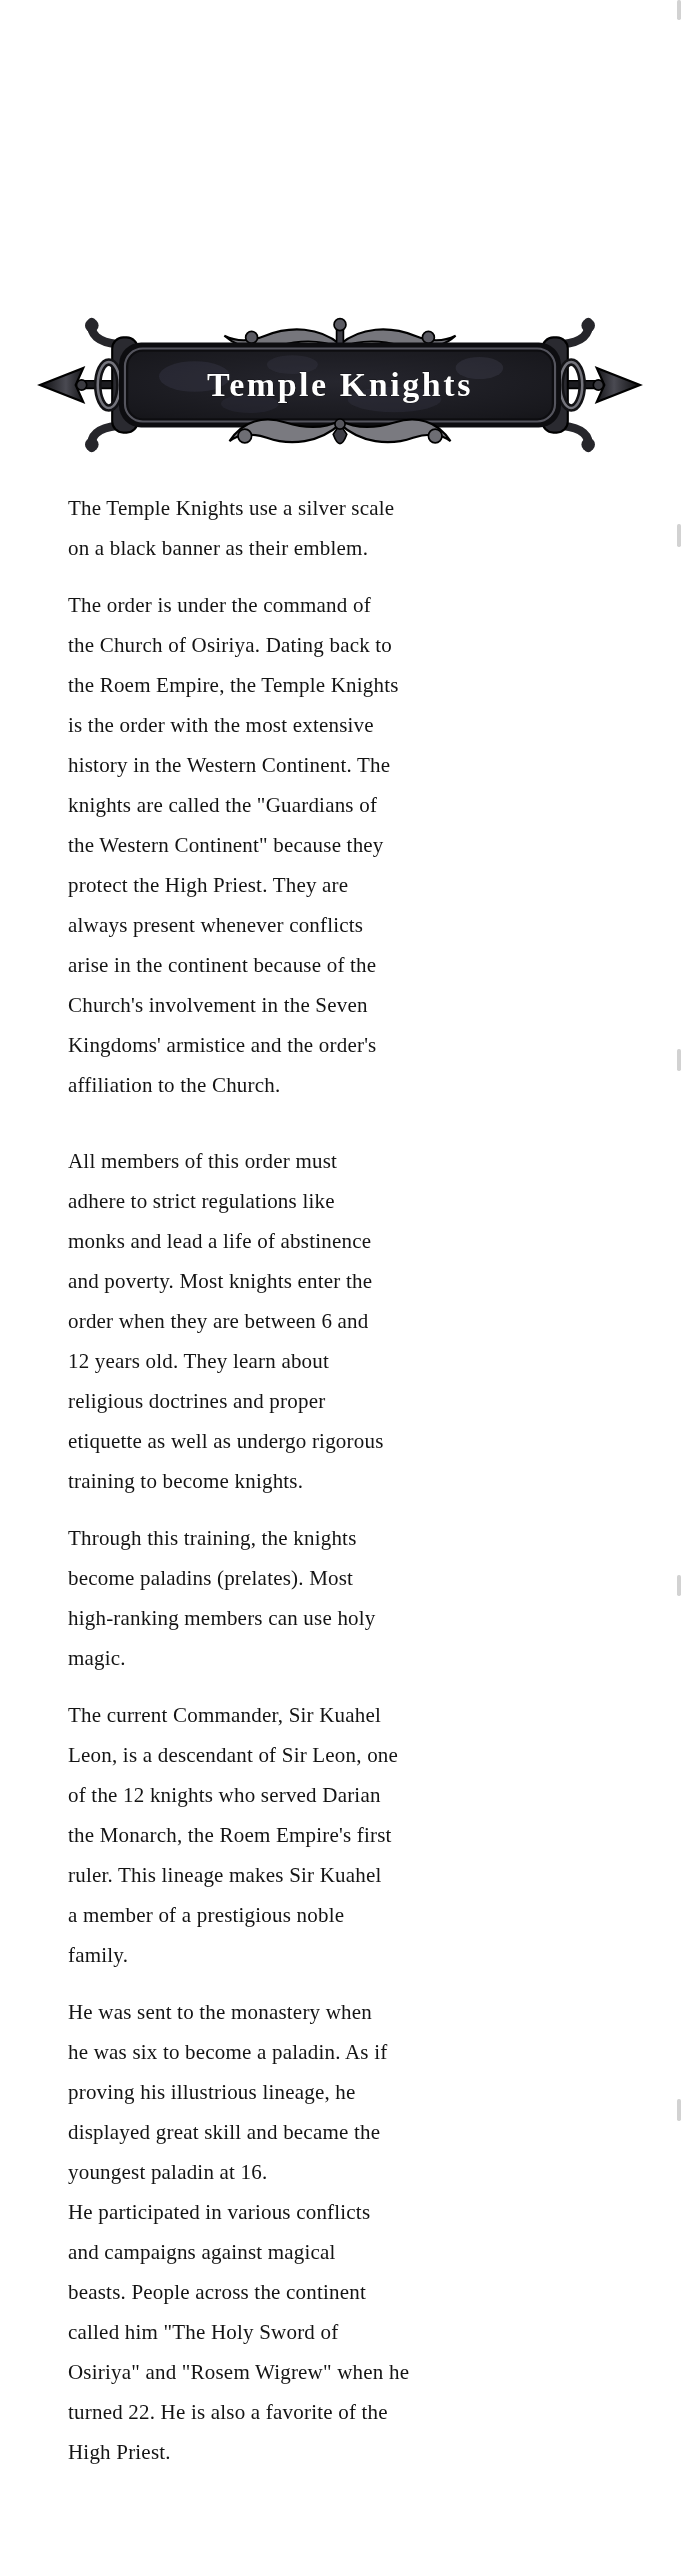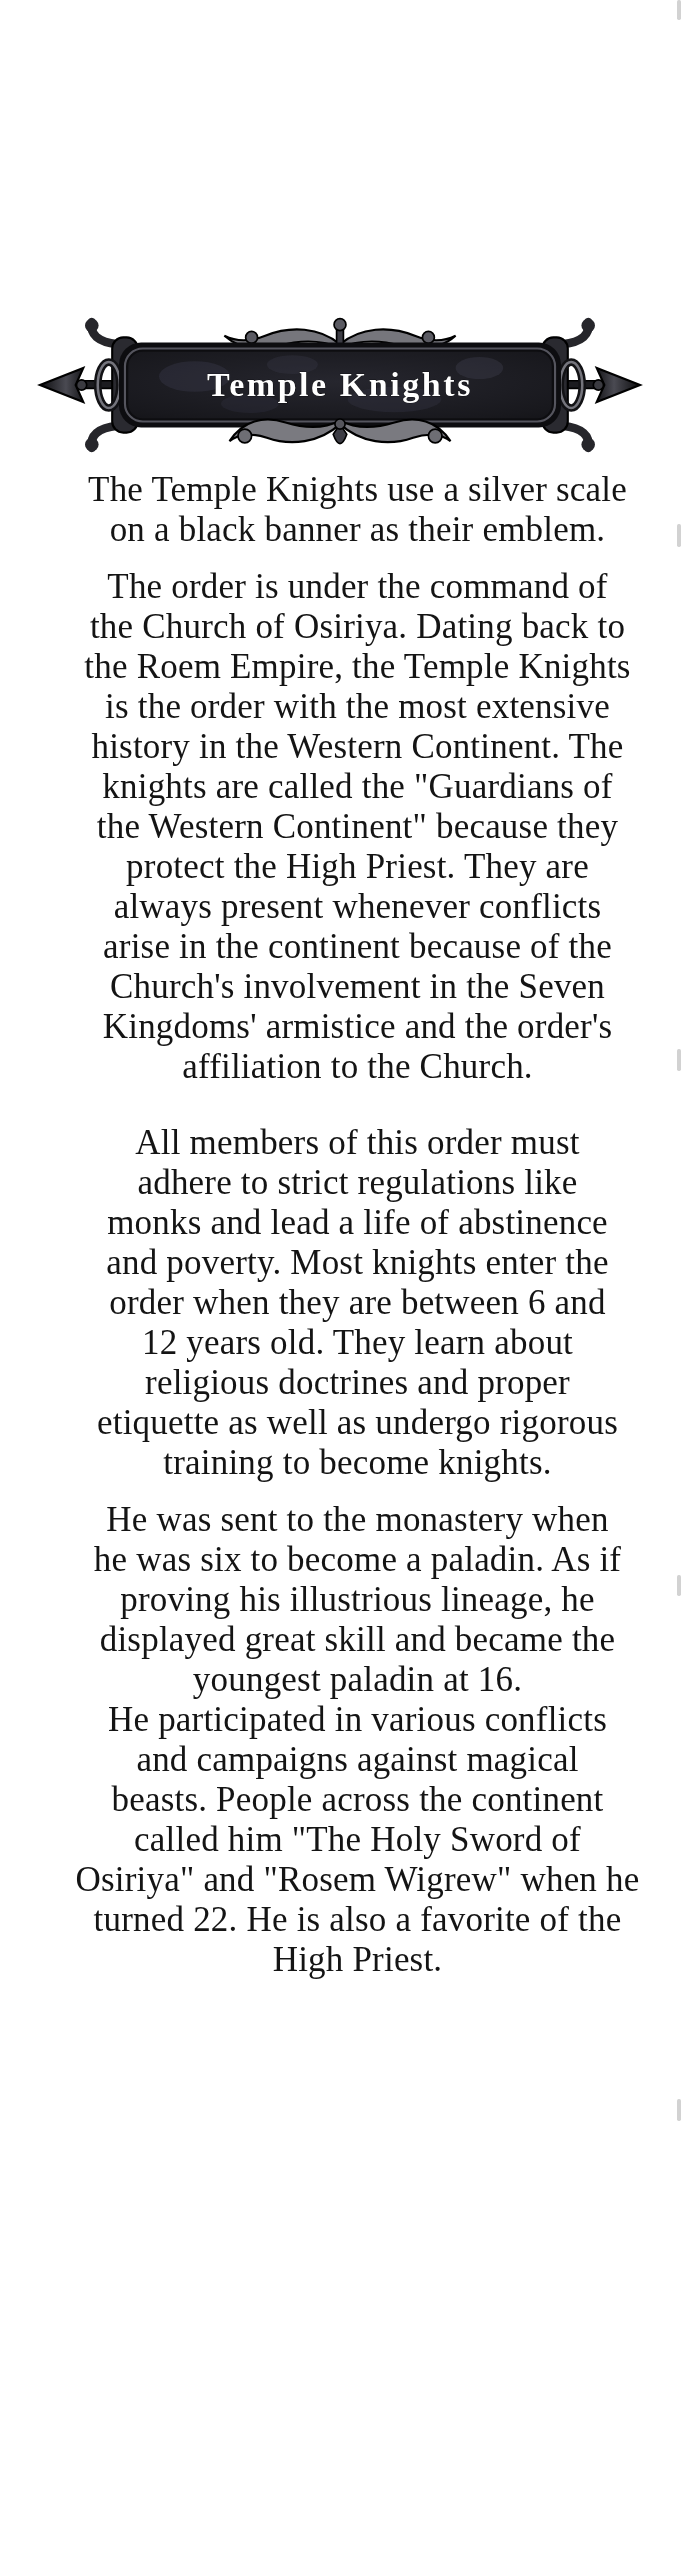--- a/index.html
+++ b/index.html
@@ -8,24 +8,23 @@
     background:#ffffff;
     font-family:"Liberation Serif","DejaVu Serif",serif;
   }
   
   .banner{
     position:absolute;left:37px;top:317px;width:606px;height:136px;text-decoration:underline;
   }
   .banner svg{display:block;width:100%;height:100%;}
   
   .article{
-    position:absolute;left:68px;top:470px;width:579px;
-    font-size:35px;line-height:40px;color:#141414;
+    position:absolute;left:68px;top:488px;width:579px;
+    font-size:21px;line-height:40px;color:#141414;
     letter-spacing:0.2px;
-    text-align:center;
   }
   .article p{
     margin:0 0 17px 0;
     white-space:pre-line;
   }
   .article p.extra-gap{margin-top:36px;}
   
   .sb-mark{
     position:absolute;right:0;width:4.3px;border-radius:1.7px;
   }
@@ -109,20 +108,31 @@
 affiliation to the Church.</p>
   <p class="extra-gap">All members of this order must
 adhere to strict regulations like
 monks and lead a life of abstinence
 and poverty. Most knights enter the
 order when they are between 6 and
 12 years old. They learn about
 religious doctrines and proper
 etiquette as well as undergo rigorous
 training to become knights.</p>
+  <p>Through this training, the knights
+become paladins (prelates). Most
+high-ranking members can use holy
+magic.</p>
+  <p>The current Commander, Sir Kuahel
+Leon, is a descendant of Sir Leon, one
+of the 12 knights who served Darian
+the Monarch, the Roem Empire's first
+ruler. This lineage makes Sir Kuahel
+a member of a prestigious noble
+family.</p>
   <p>He was sent to the monastery when
 he was six to become a paladin. As if
 proving his illustrious lineage, he
 displayed great skill and became the
 youngest paladin at 16.
 He participated in various conflicts
 and campaigns against magical
 beasts. People across the continent
 called him "The Holy Sword of
 Osiriya" and "Rosem Wigrew" when he

